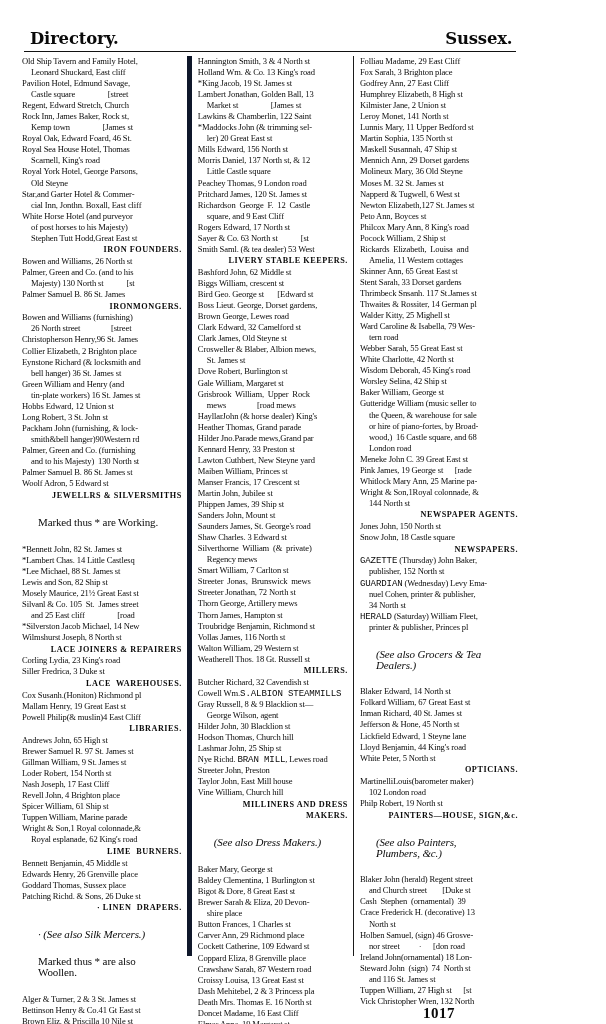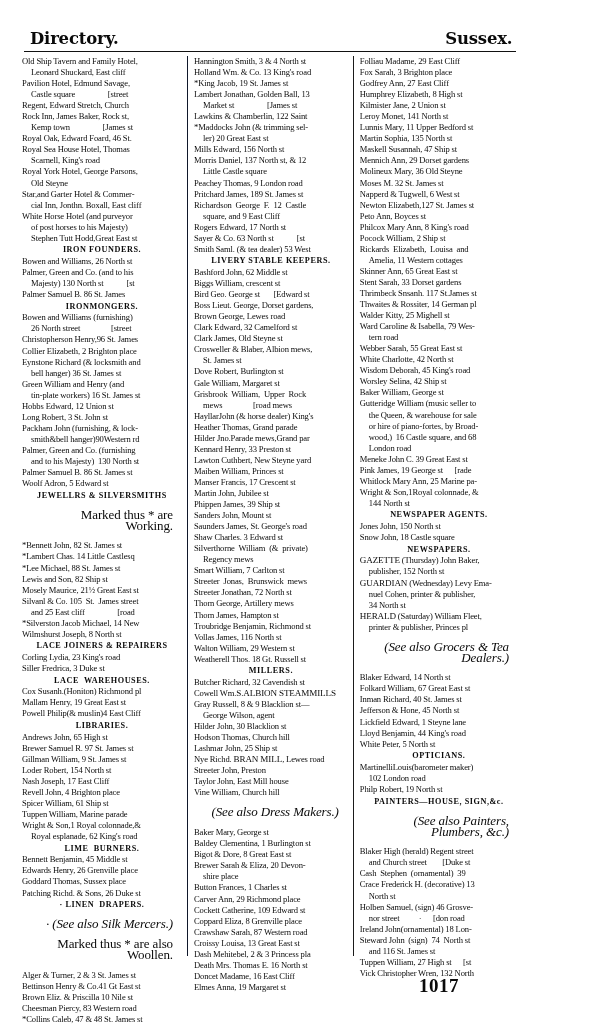--- a/index.html
+++ b/index.html
@@ -62,72 +62,73 @@
   }
   .col {
     width: 186px;
     box-sizing: border-box;
     font-size: 8.55px;
     line-height: 11.05px;
     letter-spacing: -0.12px;
     position: relative;
   }
   .col.c1 { padding-right: 5px; }
-  .col.c2 { padding-left: 6px; padding-right: 5px; border-left: 1px solid #0f172a; }
+  .col.c2 { padding-left: 6px; padding-right: 5px; border-left: 5px solid #0f172a; }
   .col.c3 { padding-left: 6px; border-left: 1px solid #1a1a1a; }
 
   
   .entry {
     margin: 0;
     padding: 0;
     text-indent: 0;
     font-size: 8.55px;
     line-height: 11.05px;
     white-space: pre-wrap;
     word-spacing: -0.1px;
   }
   .entry.cont {
     padding-left: 9px;
   }
   .heading {
-    text-align: center;
+    text-align: right;
     font-weight: bold;
     font-size: 8.2px;
     line-height: 11.2px;
     letter-spacing: 0.55px;
     margin: 0.5px 0 0.5px 0;
     white-space: pre-wrap;
   }
   .subnote {
-    text-align: right;
-    font-size: 13px;
+    text-align: left;
+    font-size: 11px;
     line-height: 10.8px;
     font-style: italic;
-    margin: 9px;
+    margin: 16px;
   }
   .subnote.plain {
     font-style: normal;
   }
   .smallcaps {
     font-variant: small-caps;
     font-size: 9.1px;
+    font-family: Liberation Mono, monospace;
   }
 
   
   .folio {
     text-align: center;
     font-weight: bold;
     font-size: 15px;
     margin-top: 1px;
     letter-spacing: 0.5px;
   }
   .folio-right {
     text-align: center;
     font-weight: bold;
-    font-size: 19px;
+    font-size: 15px;
     margin-top: 1px;
     letter-spacing: 0.5px;
   }
 </style>
 </head>
 <body>
 
 <div class="page">
 
   <div class="runhead">
@@ -232,21 +233,21 @@
         <div class="entry">*King Jacob, 19 St. James st</div>
         <div class="entry">Lambert Jonathan, Golden Ball, 13</div>
         <div class="entry cont">Market st                 [James st</div>
         <div class="entry">Lawkins &amp; Chamberlin, 122 Saint</div>
         <div class="entry">*Maddocks John (&amp; trimming sel-</div>
         <div class="entry cont">ler) 20 Great East st</div>
         <div class="entry">Mills Edward, 156 North st</div>
         <div class="entry">Morris Daniel, 137 North st, &amp; 12</div>
         <div class="entry cont">Little Castle square</div>
         <div class="entry">Peachey Thomas, 9 London road</div>
-        <div class="entry">Pritchard James, 189 St. James st</div>
+        <div class="entry">Pritchard James, 120 St. James st</div>
         <div class="entry">Richardson  George  F.  12  Castle</div>
         <div class="entry cont">square, and 9 East Cliff</div>
         <div class="entry">Rogers Edward, 17 North st</div>
         <div class="entry">Sayer &amp; Co. 63 North st            [st</div>
         <div class="entry">Smith Saml. (&amp; tea dealer) 53 West</div>
         <div class="heading">LIVERY STABLE KEEPERS.</div>
         <div class="entry">Bashford John, 62 Middle st</div>
         <div class="entry">Biggs William, crescent st</div>
         <div class="entry">Bird Geo. George st       [Edward st</div>
         <div class="entry">Boss Lieut. George, Dorset gardens,</div>
@@ -287,20 +288,22 @@
         <div class="entry">Cowell Wm.<span class="smallcaps">S.ALBION STEAMMILLS</span></div>
         <div class="entry">Gray Russell, 8 &amp; 9 Blacklion st—</div>
         <div class="entry cont">George Wilson, agent</div>
         <div class="entry">Hilder John, 30 Blacklion st</div>
         <div class="entry">Hodson Thomas, Church hill</div>
         <div class="entry">Lashmar John, 25 Ship st</div>
         <div class="entry">Nye Richd. <span class="smallcaps">BRAN MILL</span>, Lewes road</div>
         <div class="entry">Streeter John, Preston</div>
         <div class="entry">Taylor John, East Mill house</div>
         <div class="entry">Vine William, Church hill</div>
+        <div class="heading">MILLINERS AND DRESS
+MAKERS.</div>
         <div class="subnote">(See also Dress Makers.)</div>
         <div class="entry">Baker Mary, George st</div>
         <div class="entry">Baldey Clementina, 1 Burlington st</div>
         <div class="entry">Bigot &amp; Dore, 8 Great East st</div>
         <div class="entry">Brewer Sarah &amp; Eliza, 20 Devon-</div>
         <div class="entry cont">shire place</div>
         <div class="entry">Button Frances, 1 Charles st</div>
         <div class="entry">Carver Ann, 29 Richmond place</div>
         <div class="entry">Cockett Catherine, 109 Edward st</div>
         <div class="entry">Coppard Eliza, 8 Grenville place</div>
@@ -371,21 +374,21 @@
         <div class="entry">Jefferson &amp; Hone, 45 North st</div>
         <div class="entry">Lickfield Edward, 1 Steyne lane</div>
         <div class="entry">Lloyd Benjamin, 44 King's road</div>
         <div class="entry">White Peter, 5 North st</div>
         <div class="heading">OPTICIANS.</div>
         <div class="entry">MartinelliLouis(barometer maker)</div>
         <div class="entry cont">102 London road</div>
         <div class="entry">Philp Robert, 19 North st</div>
         <div class="heading">PAINTERS—HOUSE, SIGN,&amp;c.</div>
         <div class="subnote">(See also Painters, Plumbers, &amp;c.)</div>
-        <div class="entry">Blaker High (herald) Regent street</div>
+        <div class="entry">Blaker John (herald) Regent street</div>
         <div class="entry cont">and Church street        [Duke st</div>
         <div class="entry">Cash  Stephen  (ornamental)  39</div>
         <div class="entry">Crace Frederick H. (decorative) 13</div>
         <div class="entry cont">North st</div>
         <div class="entry">Holben Samuel, (sign) 46 Grosve-</div>
         <div class="entry cont">nor street          ·      [don road</div>
         <div class="entry">Ireland John(ornamental) 18 Lon-</div>
         <div class="entry">Steward John  (sign)  74  North st</div>
         <div class="entry cont">and 116 St. James st</div>
         <div class="entry">Tuppen William, 27 High st      [st</div>

